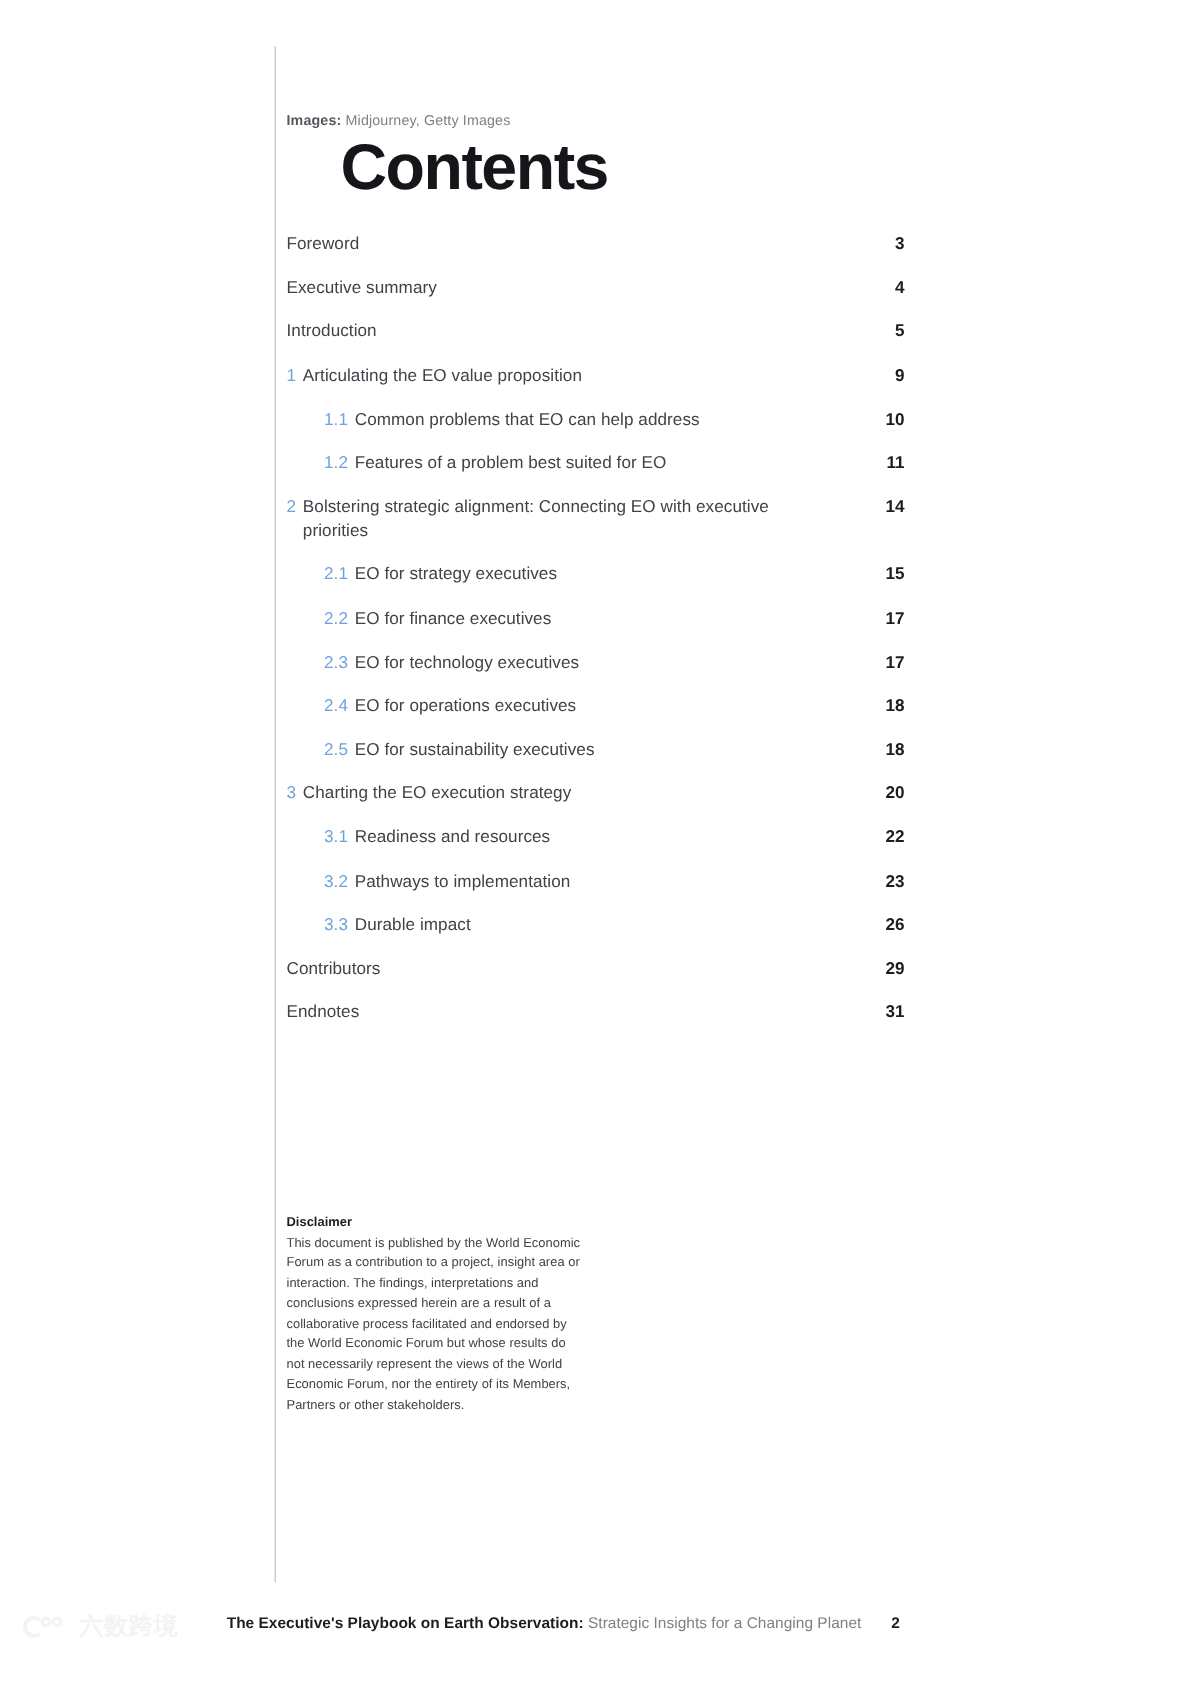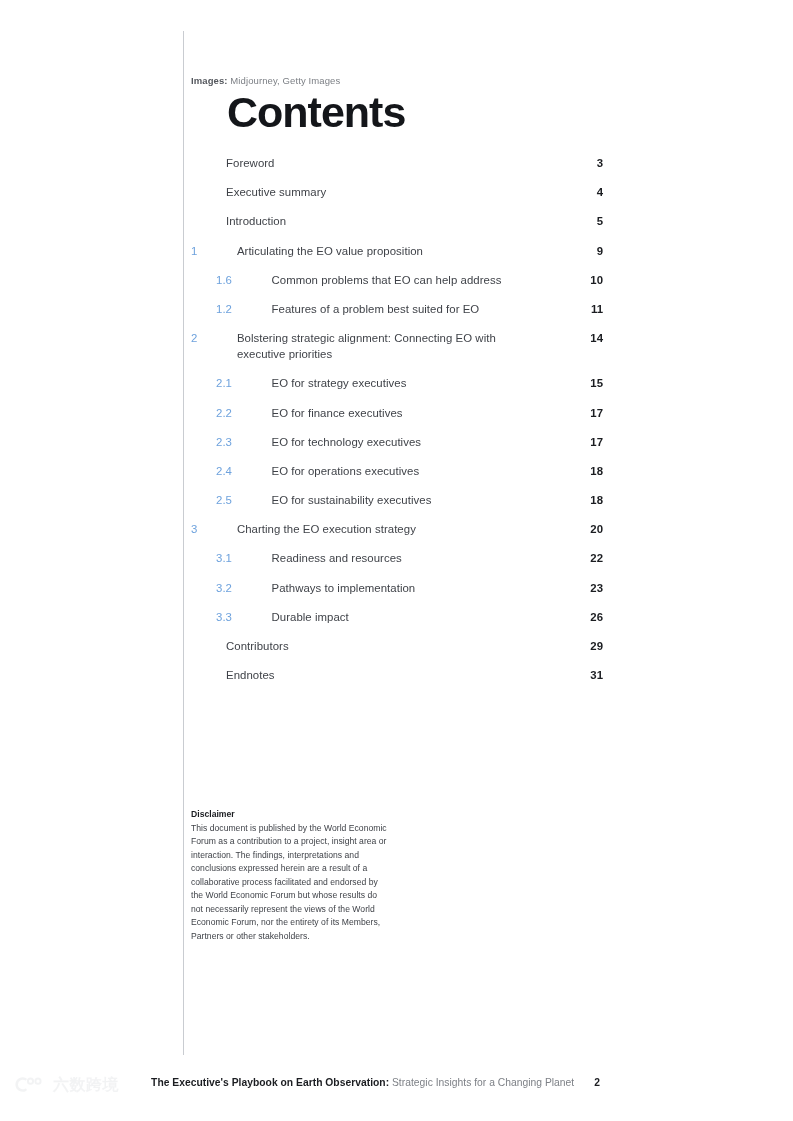--- a/index.html
+++ b/index.html
@@ -86,21 +86,20 @@
     align-items: flex-start;
   }
   .toc-num {
     color: #6ea2dd;
     font-weight: 400;
     flex: 0 0 auto;
     white-space: nowrap;
   }
   .toc-text {
     display: block;
-    margin-left: 35px;
   }
   
   .lvl1 .toc-num { margin-right: 4.5px; }
   .lvl2 .toc-num { margin-right: 4.5px; }
 
   
   .lvl2 { padding-left: 25px; }
 
   .toc-page {
     font-size: 11.4px;
@@ -222,21 +221,21 @@
       </div>
       <div class="toc-row lvl1">
         <div class="toc-label">
           <span class="toc-num">1</span>
           <span class="toc-text">Articulating the EO value proposition</span>
         </div>
         <div class="toc-page">9</div>
       </div>
       <div class="toc-row lvl2">
         <div class="toc-label">
-          <span class="toc-num">1.6</span>
+          <span class="toc-num">1.1</span>
           <span class="toc-text">Common problems that EO can help address</span>
         </div>
         <div class="toc-page">10</div>
       </div>
       <div class="toc-row lvl2">
         <div class="toc-label">
           <span class="toc-num">1.2</span>
           <span class="toc-text">Features of a problem best suited for EO</span>
         </div>
         <div class="toc-page">11</div>

